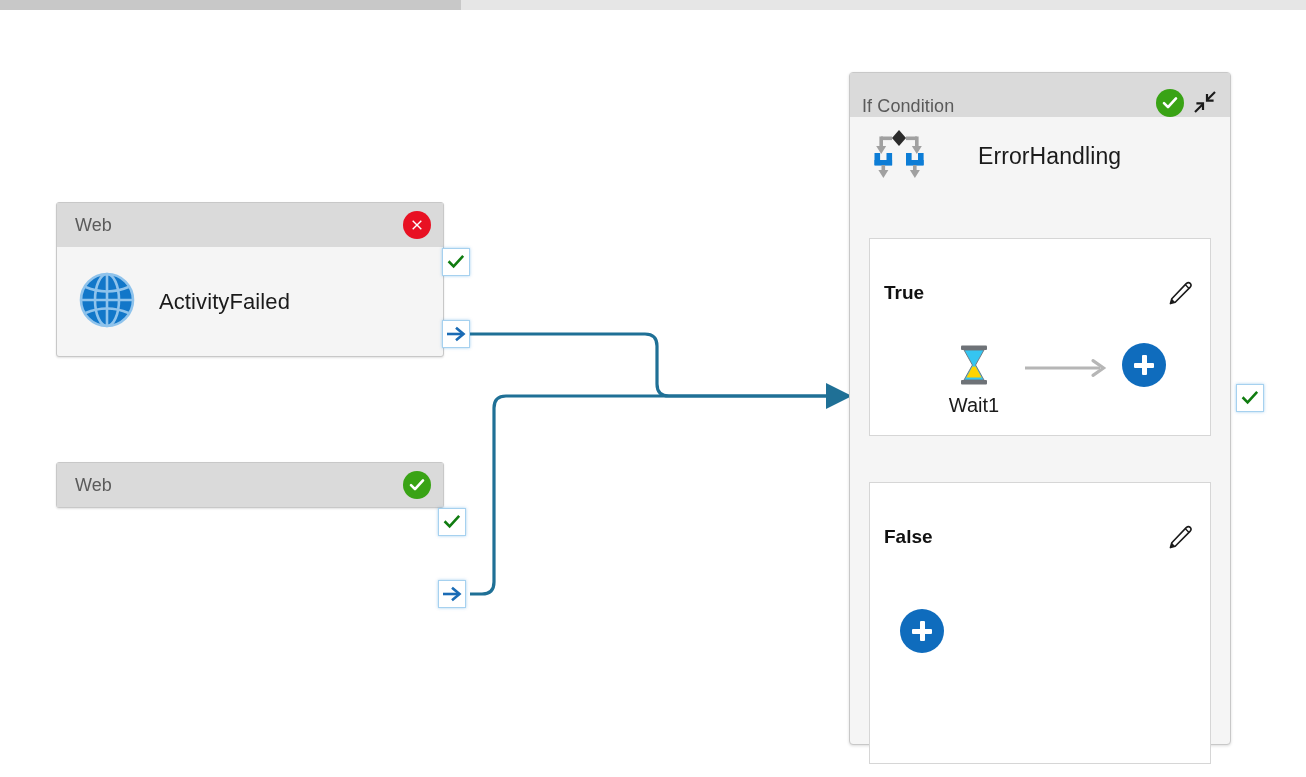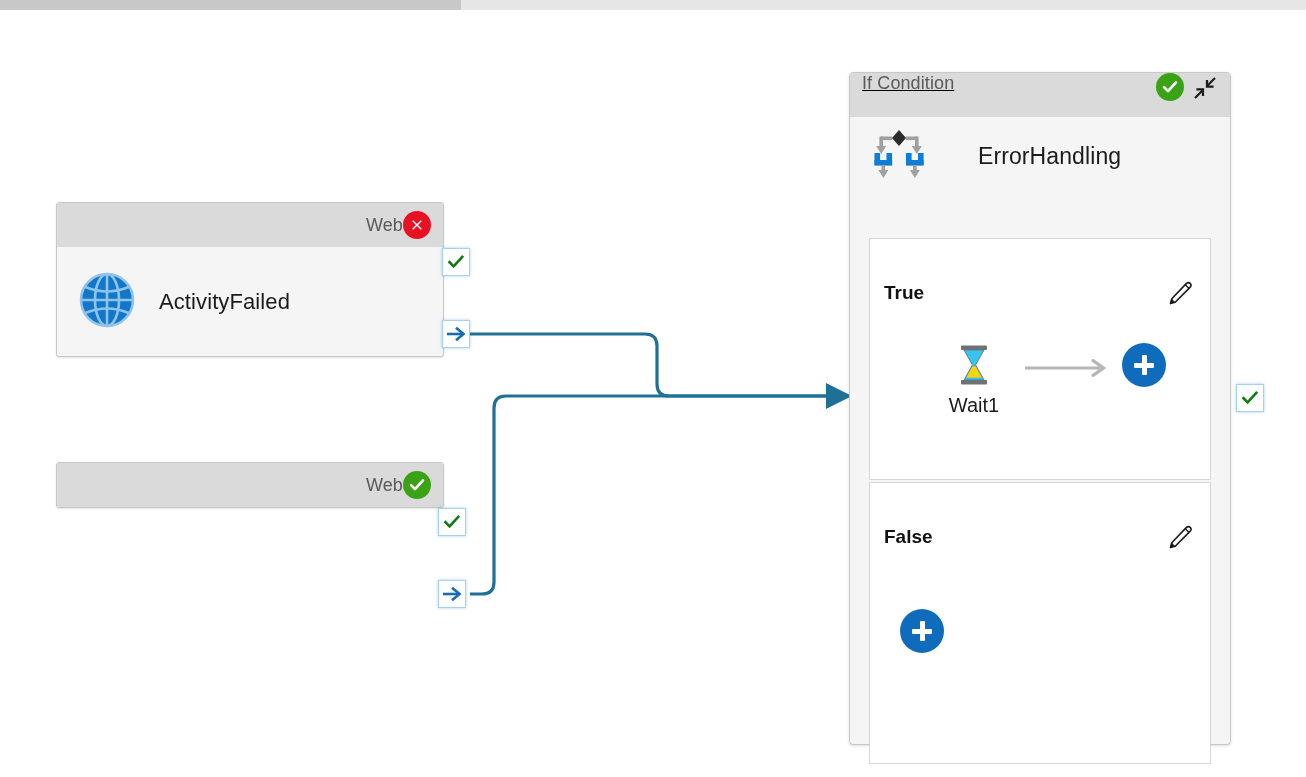--- a/index.html
+++ b/index.html
@@ -62,21 +62,20 @@
     display: flex;
     align-items: center;
     padding: 0 12px 0 18px;
     box-sizing: border-box;
   }
   .card-type {
     font-size: 18px;
     color: #5a5a5a;
     flex: 1;
     letter-spacing: 0.1px;
-    text-align: right;
   }
   .card-body {
     height: 109px;
     display: flex;
     align-items: center;
     padding-left: 22px;
     box-sizing: border-box;
   }
   .card-name {
     font-size: 22px;
@@ -118,24 +117,23 @@
     background: #f5f5f5;
     border: 1px solid #c8c8c8;
     border-radius: 4px;
     box-shadow: 0 1px 3px rgba(0,0,0,0.14);
     box-sizing: border-box;
   }
   .if-header {
     height: 44px;
     background: #dadada;
     display: flex;
-    align-items: flex-start;
+    align-items: flex-end;
     padding: 0 10px 0 12px;
     box-sizing: border-box;
-    text-decoration: underline;
   }
   .if-title {
     font-size: 18px;
     color: #5a5a5a;
     flex: 1;
     letter-spacing: 0.1px;
   }
   .if-titlebody {
     height: 78px;
     display: flex;
@@ -153,21 +151,21 @@
 
   
   .branch {
     position: absolute;
     left: 19px;
     width: 342px;
     background: #ffffff;
     border: 1px solid #d6d6d6;
     box-sizing: border-box;
   }
-  .branch-true  { top: 165px; height: 242px; }
+  .branch-true  { top: 165px; height: 198px; }
   .branch-false { top: 409px; height: 282px; }
 
   .branch-label {
     position: absolute;
     left: 14px; top: 43px;
     font-size: 19px;
     font-weight: bold;
     color: #111111;
   }
   .branch-edit {

